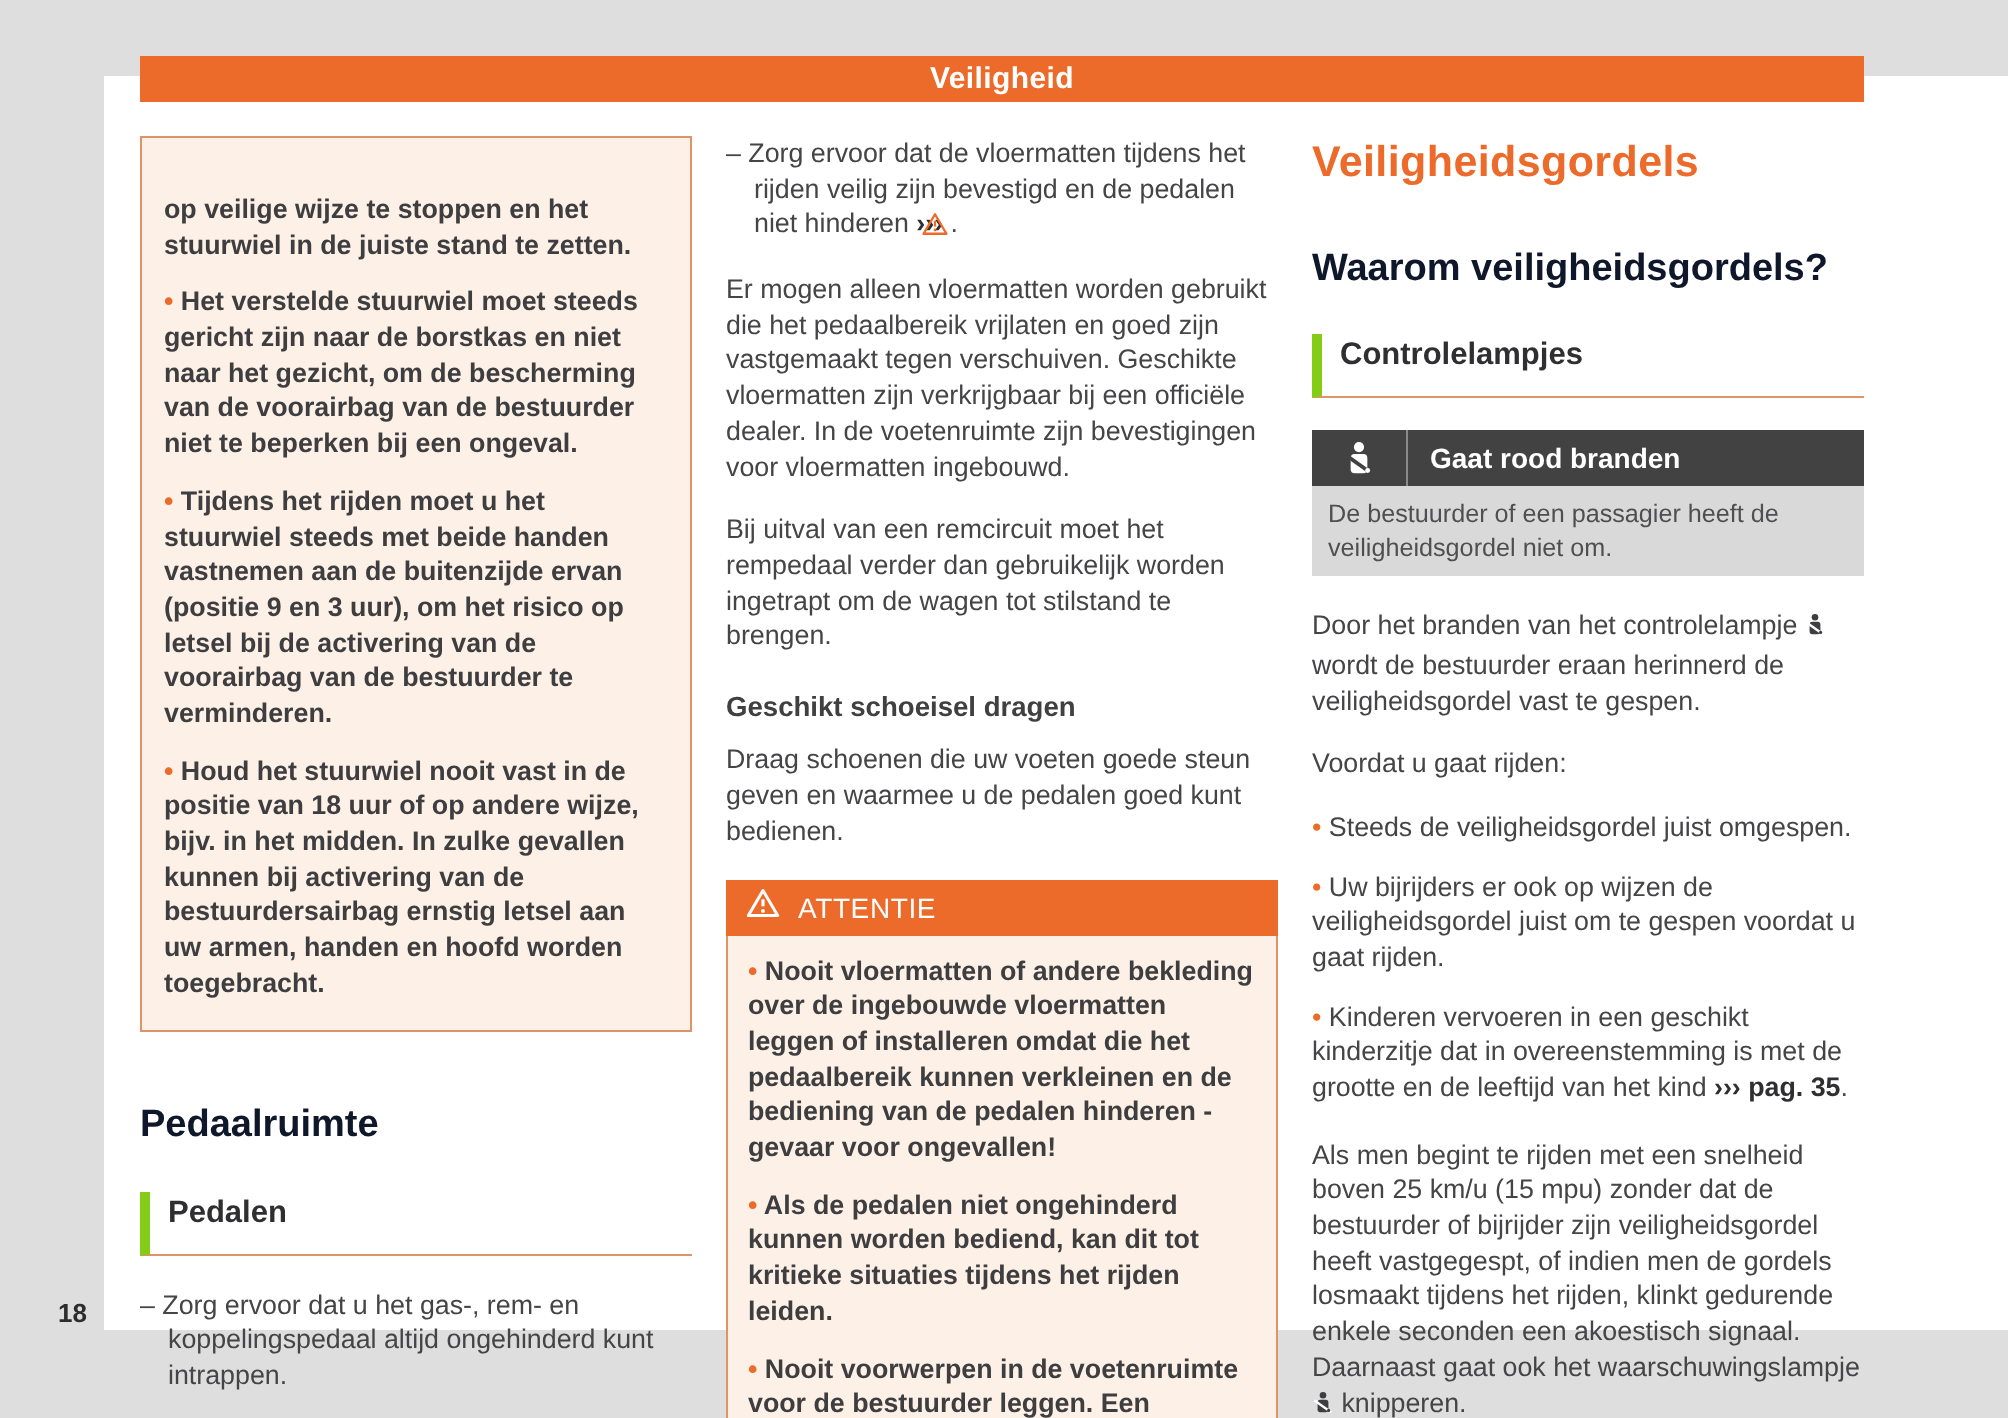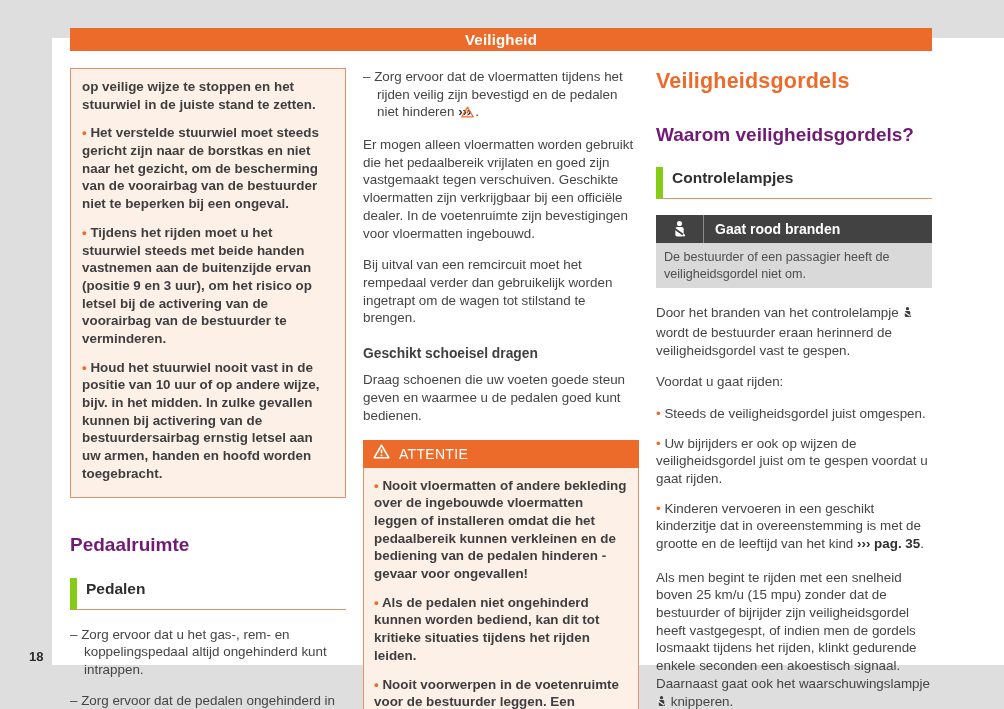--- a/index.html
+++ b/index.html
@@ -22,37 +22,37 @@
   }
   .cols{
     position:absolute;left:18px;top:30px;width:862px;
     display:flex;gap:17px;
   }
   .col{flex:1 1 0;min-width:0;font-size:13.4px;line-height:1.32;}
 
   
   .warn-box{
     background:#fdf0e6;border:1px solid #dd9468;
-    padding:9px 11px 4px 11px;
+    padding:27px 11px 4px 11px;
     font-weight:bold;color:#3e3e40;
     margin-bottom:36px;
   }
   .warn-box p{margin:0 0 11px 0;}
   .obullet::before{content:"• ";color:#ed6b2a;}
 
   h1.doc-title{
     font-size:21.5px;color:#ed6b2a;margin:2px 0 30px 0;line-height:1.1;
     letter-spacing:.2px;
   }
   h2.section{
-    font-size:19px;color:#701a75;margin:0 0 22px 0;line-height:1.15;
+    font-size:19px;color:#0f172a;margin:0 0 22px 0;line-height:1.15;
   }
   .rule-head{
     font-size:15.5px;font-weight:bold;color:#2f2f31;
-    border-left:7px solid #84cc16;border-bottom:1px solid #dd9468;
+    border-left:5px solid #84cc16;border-bottom:1px solid #dd9468;
     padding:1px 0 9px 9px;margin:0 0 16px 0;
   }
   .dash{
     margin:0 0 13px 0;padding-left:14px;text-indent:-14px;
   }
   .dash::before{content:"–  ";}
   .para{margin:0 0 14px 0;}
   .subhead{font-weight:bold;color:#404040;margin:18px 0 8px 0;font-size:13.8px;}
 
   
@@ -103,21 +103,21 @@
     <span>Veiligheid</span>
   </div>
 
   <div class="cols">
 
     <div class="col">
       <div class="warn-box">
         <p>op veilige wijze te stoppen en het stuurwiel in de juiste stand te zetten.</p>
         <p class="obullet">Het verstelde stuurwiel moet steeds gericht zijn naar de borstkas en niet naar het gezicht, om de bescherming van de voorairbag van de bestuurder niet te beperken bij een ongeval.</p>
         <p class="obullet">Tijdens het rijden moet u het stuurwiel steeds met beide handen vastnemen aan de buitenzijde ervan (positie 9 en 3 uur), om het risico op letsel bij de activering van de voorairbag van de bestuurder te verminderen.</p>
-        <p class="obullet">Houd het stuurwiel nooit vast in de positie van 10 uur of op andere wijze, bijv. in het midden. In zulke gevallen kunnen bij activering van de bestuurdersairbag ernstig letsel aan uw armen, handen en hoofd worden toegebracht.</p>
+        <p class="obullet">Houd het stuurwiel nooit vast in de positie van 18 uur of op andere wijze, bijv. in het midden. In zulke gevallen kunnen bij activering van de bestuurdersairbag ernstig letsel aan uw armen, handen en hoofd worden toegebracht.</p>
       </div>
 
       <h2 class="section">Pedaalruimte</h2>
       <div class="rule-head">Pedalen</div>
 
       <p class="dash">Zorg ervoor dat u het gas-, rem- en koppelingspedaal altijd ongehinderd kunt intrappen.</p>
       <p class="dash">Zorg ervoor dat de pedalen ongehinderd in hun oorspronkelijke stand kunnen terugkomen.</p>
     </div>
 
     <div class="col">

